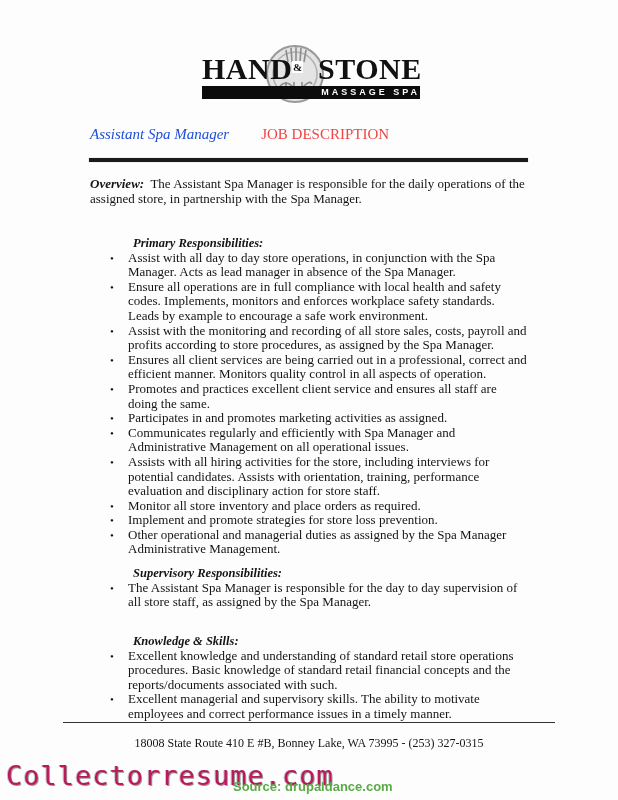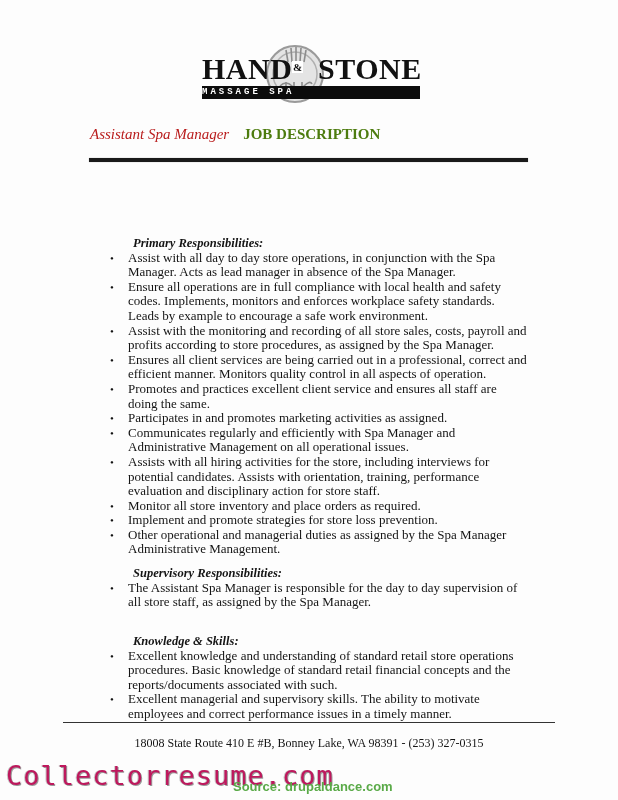--- a/index.html
+++ b/index.html
@@ -69,43 +69,42 @@
       line-height: 12px;
     }
     .logo-bar {
       position: absolute;
       left: 4px;
       top: 46px;
       width: 218px;
       height: 13px;
       background: #0c0c0c;
       color: #ffffff;
-      font-family: Liberation Mono, monospace;
+      font-family: Liberation Sans, sans-serif;
       font-weight: bold;
       font-size: 9px;
       letter-spacing: 3px;
       line-height: 13px;
-      text-align: left;
+      text-align: right;
     }
     
     .title-row {
       position: absolute;
       left: 90px;
       top: 126px;
       font-size: 15px;
       white-space: nowrap;
     }
     .title-role {
       font-style: italic;
-      color: #b91c1c;
+      color: #1d4ed8;
     }
     .title-doc {
-      margin-left: 14px;
-      color: #4d7c0f;
-      font-weight: bold;
+      margin-left: 32px;
+      color: #ef4444;
     }
     .rule-thick {
       position: absolute;
       left: 89px;
       top: 158px;
       width: 439px;
       height: 4px;
       background: #1a1a1a;
       box-shadow: 0 0 1px #777;
     }
@@ -221,20 +220,24 @@
       <span class="logo-word stone">STONE</span>
     </div>
     <div class="logo-bar">MASSAGE SPA</div>
   </div>
 
   <div class="title-row">
     <span class="title-role">Assistant Spa Manager</span><span class="title-doc">JOB DESCRIPTION</span>
   </div>
   <div class="rule-thick"></div>
 
+  <div class="overview text">
+    <span class="label">Overview:</span>&nbsp;
+    <span>The Assistant Spa Manager is responsible for the daily operations of the assigned store, in partnership with the Spa Manager.</span>
+  </div>
 
   <div class="section sec-primary text">
     <div class="section-title">Primary Responsibilities:</div>
     <ul class="bullets">
       <li><span class="dot">•</span><span>Assist with all day to day store operations, in conjunction with the Spa Manager. Acts as lead manager in absence of the Spa Manager.</span></li>
       <li><span class="dot">•</span><span>Ensure all operations are in full compliance with local health and safety codes. Implements, monitors and enforces workplace safety standards.  Leads by example to encourage a safe work environment.</span></li>
       <li><span class="dot">•</span><span>Assist with the monitoring and recording of all store sales, costs, payroll and profits according to store procedures, as assigned by the Spa Manager.</span></li>
       <li><span class="dot">•</span><span>Ensures all client services are being carried out in a professional, correct and efficient manner.  Monitors quality control in all aspects of operation.</span></li>
       <li><span class="dot">•</span><span>Promotes and practices excellent client service and ensures all staff are doing the same.</span></li>
       <li><span class="dot">•</span><span>Participates in and promotes marketing activities as assigned.</span></li>
@@ -255,18 +258,18 @@
 
   <div class="section sec-knowledge text">
     <div class="section-title">Knowledge &amp; Skills:</div>
     <ul class="bullets">
       <li><span class="dot">•</span><span>Excellent knowledge and understanding of standard retail store operations procedures.  Basic knowledge of standard retail financial concepts and the reports/documents associated with such.</span></li>
       <li><span class="dot">•</span><span>Excellent managerial and supervisory skills.  The ability to motivate employees and correct performance issues in a timely manner.</span></li>
     </ul>
   </div>
 
   <div class="rule-thin"></div>
-  <div class="address">18008 State Route 410 E #B, Bonney Lake, WA 98391 - (253) 327-0315</div>
+  <div class="address">18008 State Route 410 E #B, Bonney Lake, WA 73995 - (253) 327-0315</div>
 
   <div class="watermark">Collectorresume.com</div>
   <div class="source">Source: drupaldance.com</div>
 
 </div>
 
 </body></html>

